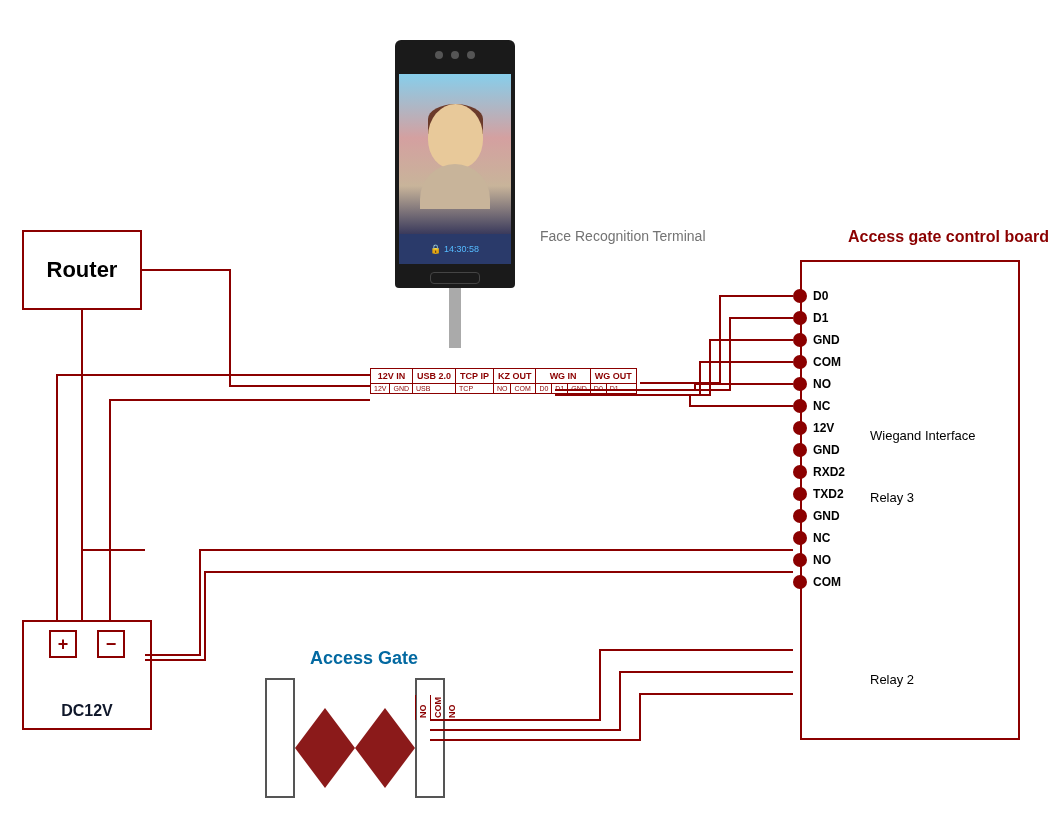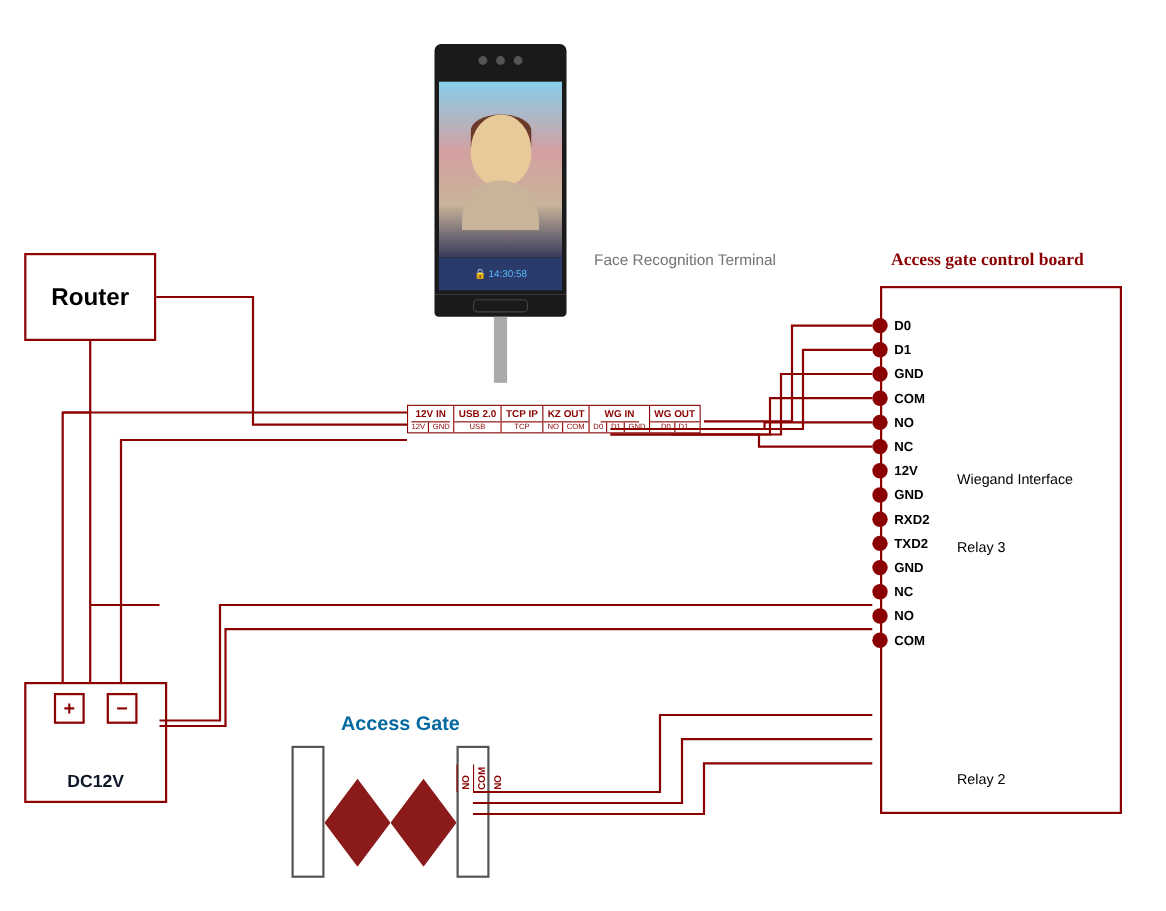--- a/index.html
+++ b/index.html
@@ -220,21 +220,20 @@
       left: 370px;
       display: flex;
       flex-direction: row;
       border: 1px solid #8b0000;
       background: #fff;
     }
     .connector-group {
       display: flex;
       flex-direction: column;
       border-right: 1px solid #8b0000;
-      align-items: center;
     }
     .connector-group:last-child {
       border-right: none;
     }
     .connector-top {
       font-size: 9px;
       font-weight: bold;
       color: #8b0000;
       text-align: center;
       border-bottom: 1px solid #8b0000;
@@ -262,25 +261,24 @@
       top: 260px;
       left: 800px;
       width: 220px;
       height: 480px;
       border: 2px solid #8b0000;
       background: #fff;
     }
     .control-board-title {
       position: absolute;
       top: 228px;
-      left: 810px;
+      left: 848px;
       font-size: 16px;
       font-weight: bold;
       color: #8b0000;
-      font-family: Liberation Serif, serif;
     }
 
     
     .board-pins {
       position: absolute;
       top: 285px;
       left: 793px;
     }
     .board-pin-row {
       display: flex;
@@ -363,21 +361,20 @@
       left: 870px;
       font-size: 13px;
       color: #000;
     }
     .relay2-label {
       position: absolute;
       top: 672px;
       left: 870px;
       font-size: 13px;
       color: #000;
-      margin-top: 29px;
     }
 
   </style>
 </head>
 <body>
 
 <div class="router-box">
   <span class="router-label">Router</span>
 </div>
 

